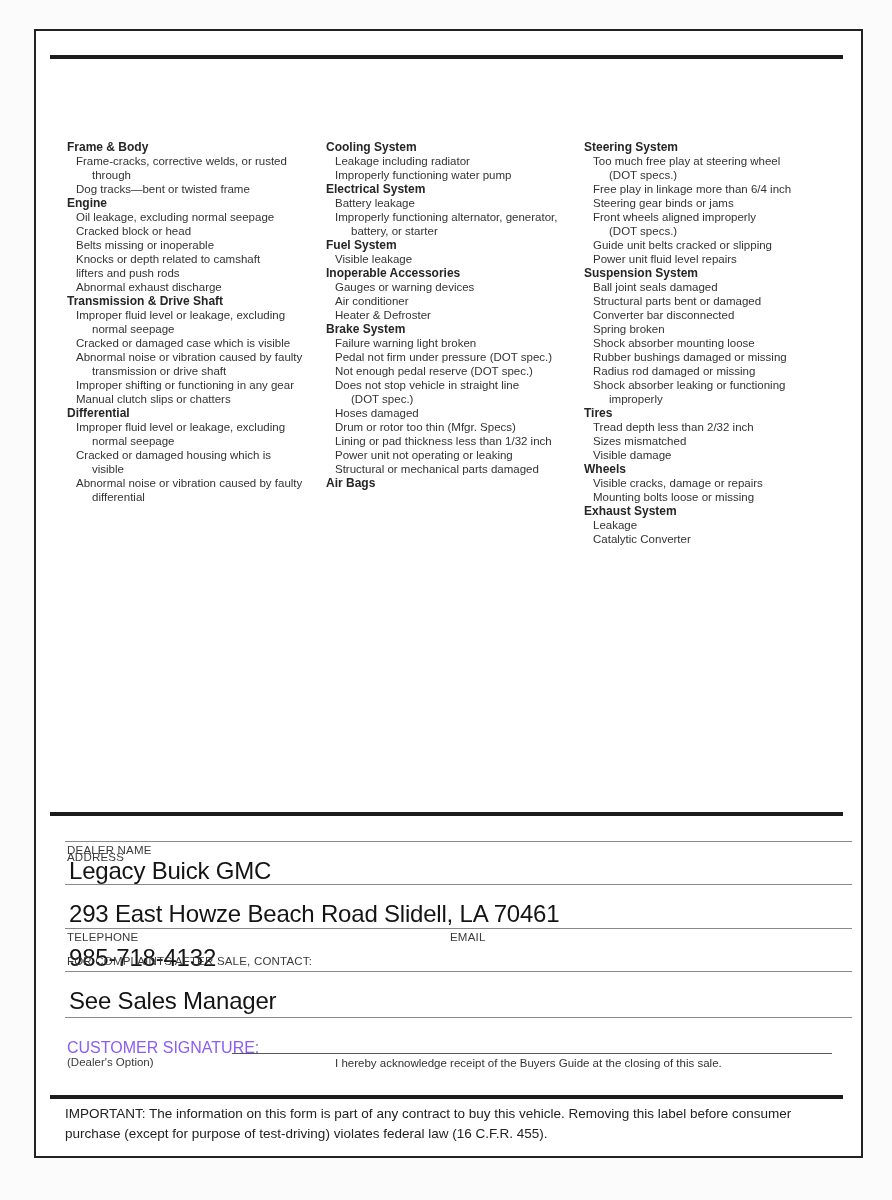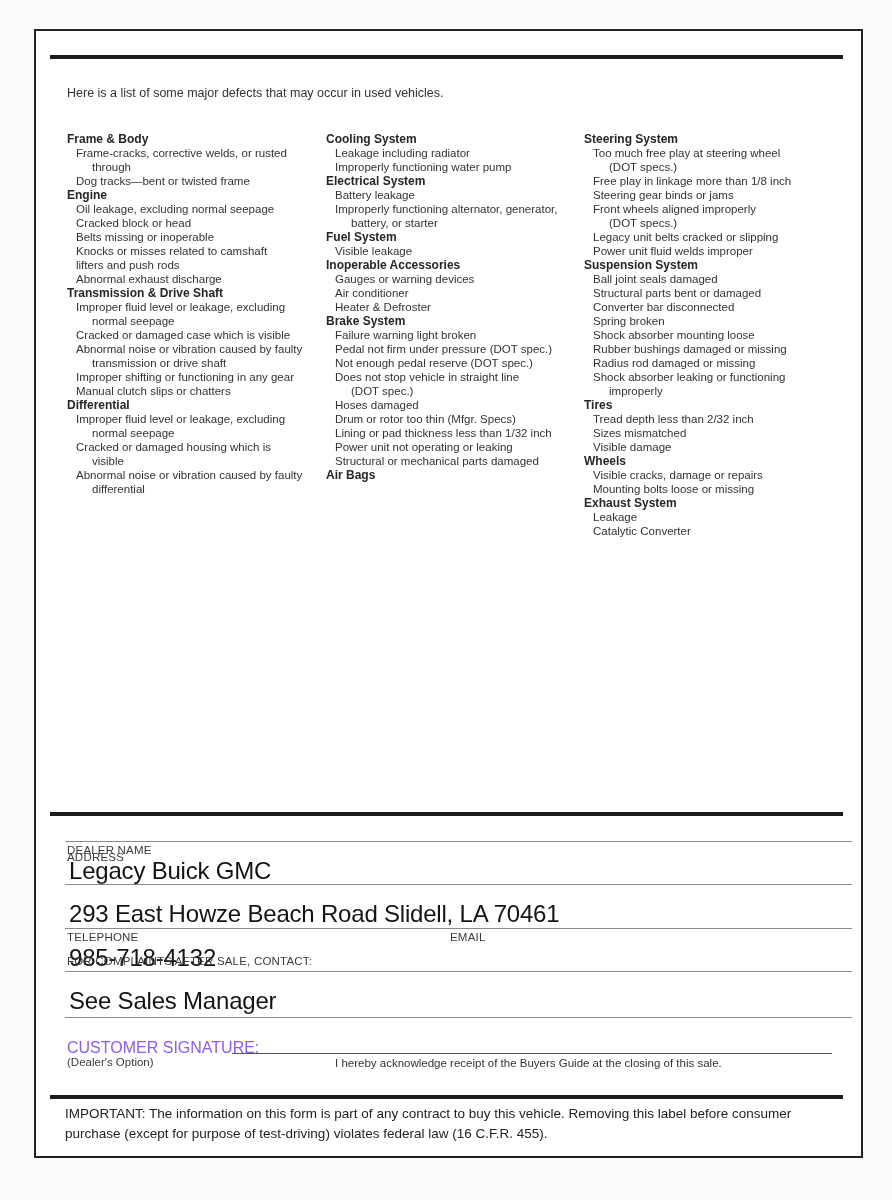--- a/index.html
+++ b/index.html
@@ -25,21 +25,21 @@
   }
   .columns{
     position:absolute;left:31px;top:101px;display:flex;align-items:flex-start;
   }
   .col{width:259px;flex:none;}
   .col:nth-child(2){width:258px;}
   .col:nth-child(3){width:265px;}
   .section-title{
     font-size:12px;font-weight:bold;line-height:14px;color:#262626;white-space:nowrap;
   }
-  .col .section-title:first-child{margin-top:0;}
+  .col .section-title:first-child{margin-top:8px;}
   .defect-line{
     font-size:11.5px;line-height:14px;color:#333;white-space:nowrap;
   }
   .defect-line.indent1{padding-left:9px;}
   .defect-line.indent2{padding-left:25px;}
   .field-label{
     position:absolute;left:31px;font-size:11.5px;color:#3a3a3a;letter-spacing:.2px;
   }
   .field-value{
     position:absolute;left:33px;font-size:24px;font-weight:500;color:#141414;letter-spacing:-.2px;white-space:nowrap;
@@ -62,33 +62,32 @@
   }
   .imp-b{font-weight:normal;}
 </style>
 </head>
 <body>
 
 <div class="page">
 
   <div class="rule-heavy" style="top:24px"></div>
 
-  <div class="intro">Here is a list of some major defects that may occur in used vehicles.</div>
 
   <div class="columns">
     <div class="col">
         <div class="section-title">Frame &amp; Body</div>
         <div class="defect-line indent1">Frame-cracks, corrective welds, or rusted</div>
         <div class="defect-line indent2">through</div>
         <div class="defect-line indent1">Dog tracks—bent or twisted frame</div>
         <div class="section-title">Engine</div>
         <div class="defect-line indent1">Oil leakage, excluding normal seepage</div>
         <div class="defect-line indent1">Cracked block or head</div>
         <div class="defect-line indent1">Belts missing or inoperable</div>
-        <div class="defect-line indent1">Knocks or misses related to camshaft</div>
+        <div class="defect-line indent1">Knocks or depth related to camshaft</div>
         <div class="defect-line indent1">lifters and push rods</div>
         <div class="defect-line indent1">Abnormal exhaust discharge</div>
         <div class="section-title">Transmission &amp; Drive Shaft</div>
         <div class="defect-line indent1">Improper fluid level or leakage, excluding</div>
         <div class="defect-line indent2">normal seepage</div>
         <div class="defect-line indent1">Cracked or damaged case which is visible</div>
         <div class="defect-line indent1">Abnormal noise or vibration caused by faulty</div>
         <div class="defect-line indent2">transmission or drive shaft</div>
         <div class="defect-line indent1">Improper shifting or functioning in any gear</div>
         <div class="defect-line indent1">Manual clutch slips or chatters</div>
@@ -124,26 +123,26 @@
         <div class="defect-line indent1">Drum or rotor too thin (Mfgr. Specs)</div>
         <div class="defect-line indent1">Lining or pad thickness less than 1/32 inch</div>
         <div class="defect-line indent1">Power unit not operating or leaking</div>
         <div class="defect-line indent1">Structural or mechanical parts damaged</div>
         <div class="section-title">Air Bags</div>
       </div>
     <div class="col">
         <div class="section-title">Steering System</div>
         <div class="defect-line indent1">Too much free play at steering wheel</div>
         <div class="defect-line indent2">(DOT specs.)</div>
-        <div class="defect-line indent1">Free play in linkage more than 1/8 inch</div>
+        <div class="defect-line indent1">Free play in linkage more than 6/4 inch</div>
         <div class="defect-line indent1">Steering gear binds or jams</div>
         <div class="defect-line indent1">Front wheels aligned improperly</div>
         <div class="defect-line indent2">(DOT specs.)</div>
-        <div class="defect-line indent1">Legacy unit belts cracked or slipping</div>
-        <div class="defect-line indent1">Power unit fluid welds improper</div>
+        <div class="defect-line indent1">Guide unit belts cracked or slipping</div>
+        <div class="defect-line indent1">Power unit fluid level repairs</div>
         <div class="section-title">Suspension System</div>
         <div class="defect-line indent1">Ball joint seals damaged</div>
         <div class="defect-line indent1">Structural parts bent or damaged</div>
         <div class="defect-line indent1">Converter bar disconnected</div>
         <div class="defect-line indent1">Spring broken</div>
         <div class="defect-line indent1">Shock absorber mounting loose</div>
         <div class="defect-line indent1">Rubber bushings damaged or missing</div>
         <div class="defect-line indent1">Radius rod damaged or missing</div>
         <div class="defect-line indent1">Shock absorber leaking or functioning</div>
         <div class="defect-line indent2">improperly</div>

